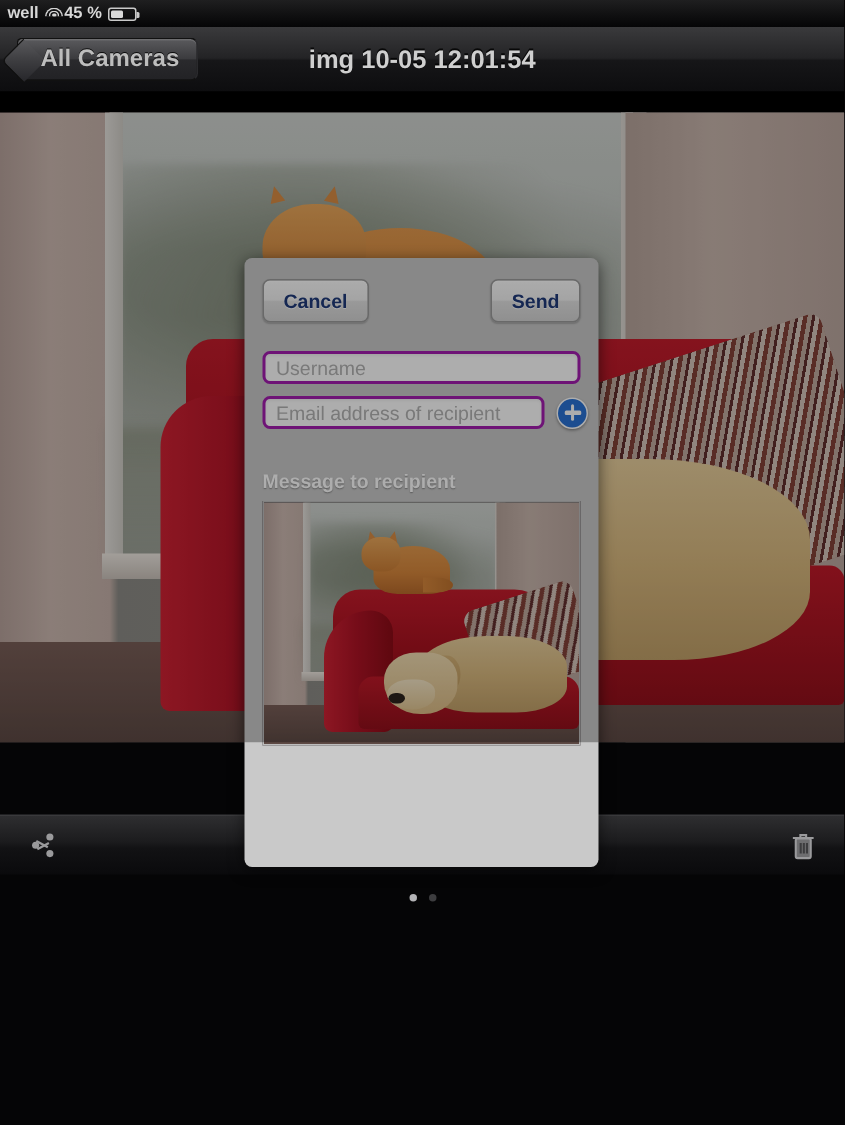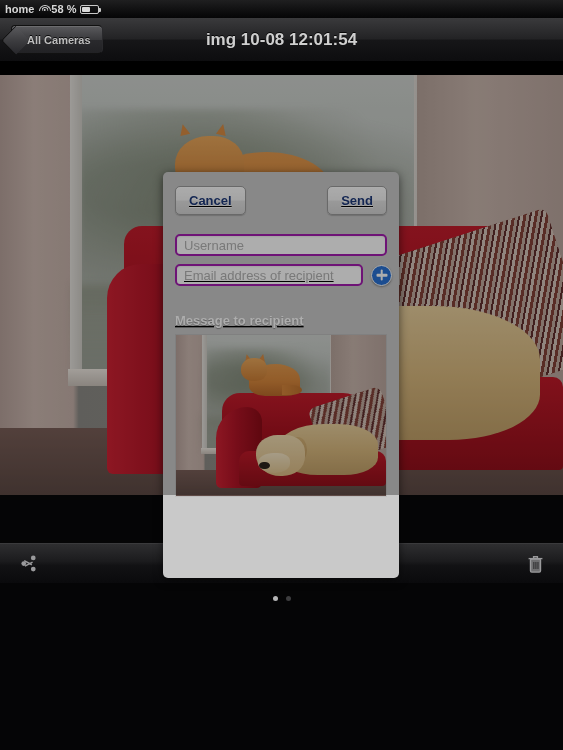--- a/index.html
+++ b/index.html
@@ -44,21 +44,21 @@
     position:absolute; left:0; right:0; text-align:center;
     color:#cfcfcf; font-size:17px; font-weight:bold;
     text-shadow:0 -1px 0 rgba(0,0,0,.8);
   }
   #back-button {
     position:relative; margin-left:11px; height:29px; padding:0 11px 0 15px;
     display:flex; align-items:center;
     background:linear-gradient(to bottom,#5a5a5d 0%,#3a3a3d 50%,#2a2a2d 51%,#222225 100%);
     border:1px solid #111; border-right-color:#2a2a2d;
     border-radius:4px 5px 5px 4px;
-    color:#bdbdbd; font-size:11px; font-weight:bold;
+    color:#bdbdbd; font-size:16px; font-weight:bold;
     text-shadow:0 -1px 0 rgba(0,0,0,.85);
     box-shadow:inset 0 1px 0 rgba(255,255,255,.12);
     z-index:2;
   }
   #back-button::before {
     content:""; position:absolute; left:-7px; top:4px; width:20px; height:20px;
     background:linear-gradient(135deg,#5a5a5d 0%,#3d3d40 50%,#26262a 100%);
     border-left:1px solid #111; border-bottom:1px solid #111;
     transform:rotate(45deg); border-radius:0 0 0 4px; z-index:-1;
   }
@@ -160,21 +160,20 @@
   #page-dots span { width:5px; height:5px; border-radius:50%; background:#3d3d3f; }
   #page-dots span.active { background:#b4b4b6; }
 
   
   #share-modal {
     position:absolute; left:163px; top:172px; width:236px; height:406px;
     background:#c9c9c9;
     border-radius:5px;
     box-shadow:0 2px 10px rgba(0,0,0,.55);
     padding:14px 12px 0 12px;
-    text-decoration:underline;
   }
   #modal-buttons { display:flex; justify-content:space-between; }
   .ios-btn {
     min-width:55px; padding:6px 13px;
     background:linear-gradient(to bottom,#fdfdfd 0%,#f2f2f2 48%,#e2e2e2 52%,#d4d4d4 100%);
     border:1px solid #9b9b9b; border-radius:5px;
     color:#1f3a7a; font-size:13px; font-weight:bold;
     text-align:center;
     text-shadow:0 1px 0 rgba(255,255,255,.85);
     box-shadow:0 1px 1px rgba(0,0,0,.18), inset 0 1px 0 rgba(255,255,255,.9);
@@ -220,40 +219,40 @@
     position:relative; overflow:hidden;
   }
 </style>
 </head>
 <body>
 
 <div id="screen">
 
   <div id="status-bar">
     <div id="status-left">
-      <span>home</span>
+      <span>well</span>
       <span class="wifi">
           <i></i>
           <i></i>
           <i></i>
         </span>
     </div>
     <div id="status-right">
-      <span>58 %</span>
+      <span>45 %</span>
       <span class="batt">
           <i></i>
         </span>
     </div>
   </div>
 
   <div id="nav-bar">
     <div id="back-button">
       <span>All Cameras</span>
     </div>
-    <div id="nav-title">img 10-08 12:01:54</div>
+    <div id="nav-title">img 10-05 12:01:54</div>
   </div>
 
   <div id="photo-backdrop">
     <div class="scene">
       <div class="sc-wall"></div>
       <div class="sc-window"></div>
       <div class="sc-trees"></div>
       <div class="sc-hedge"></div>
       <div class="sc-winframe"></div>
       <div class="sc-winframe2"></div>

